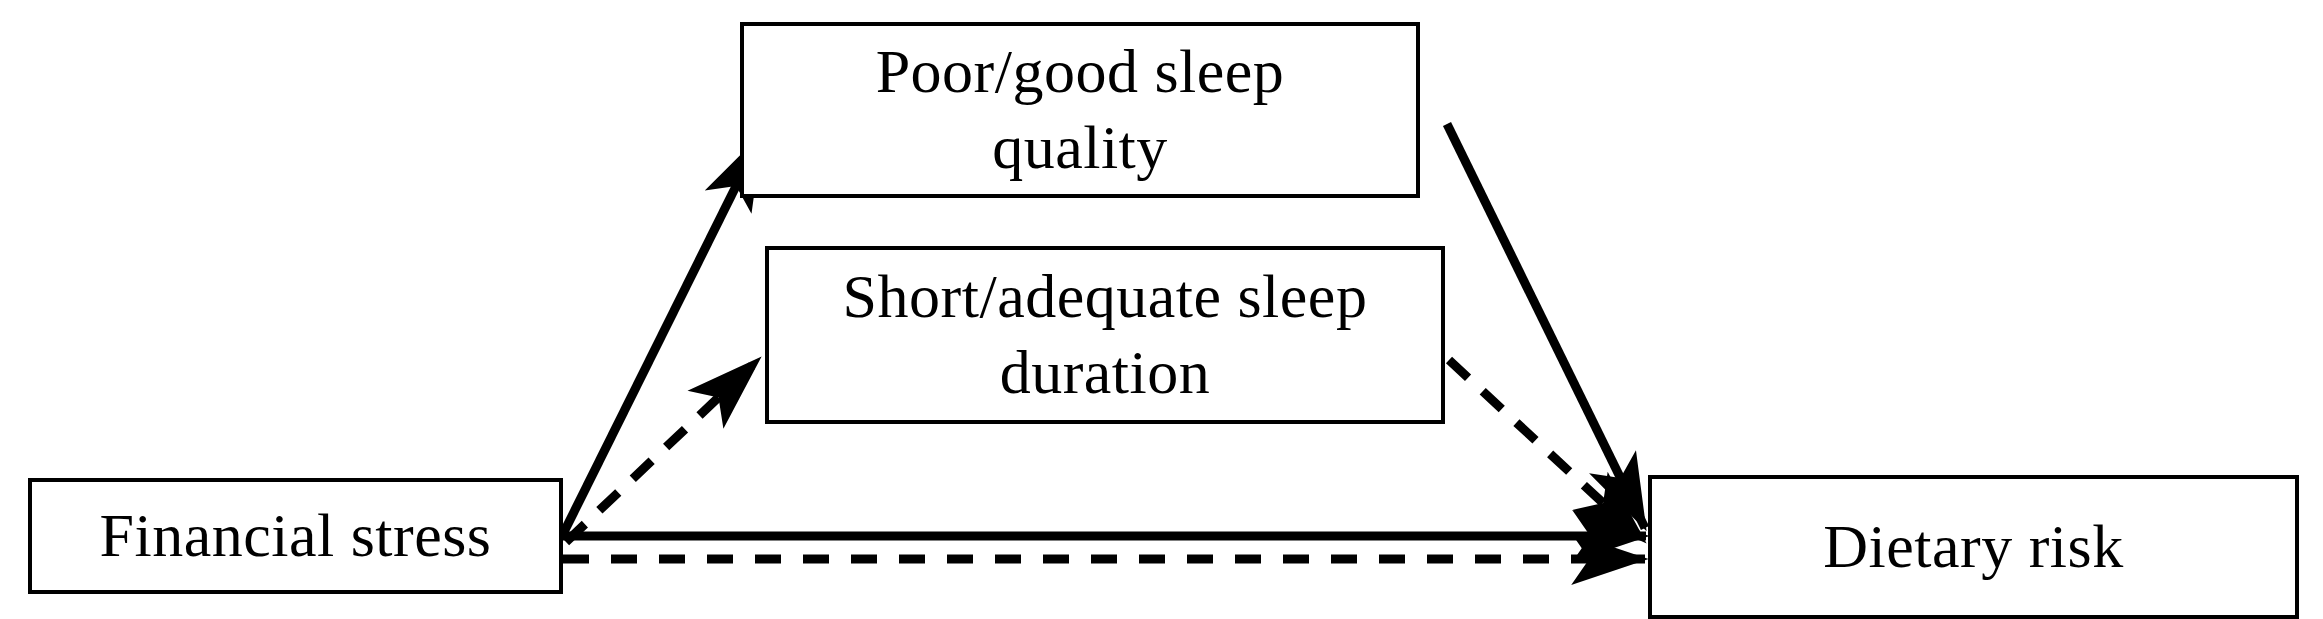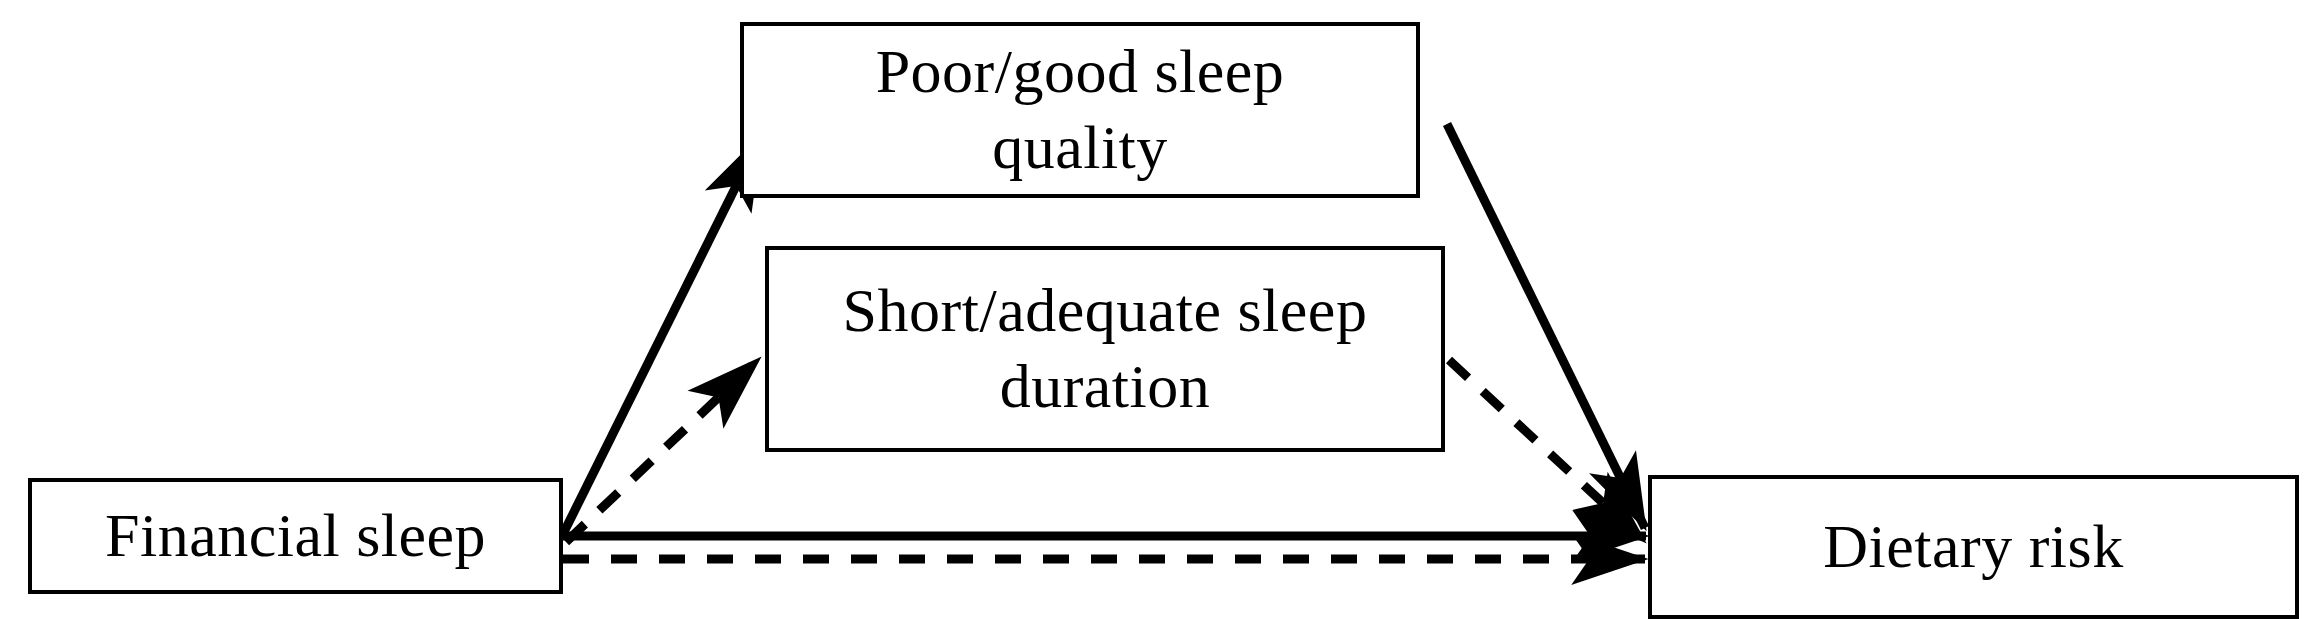--- a/index.html
+++ b/index.html
@@ -39,21 +39,21 @@
     display: block;
     color: #000000;
     font-size: 62px;
     line-height: 1.22;
     letter-spacing: 0.5px;
     white-space: pre-line;
     padding: 0 10px;
   }
   #node-financial-stress  { left: 28px;   top: 478px; width: 535px; height: 116px; }
   #node-sleep-quality     { left: 724px;  top: 22px;  width: 680px; height: 176px; margin-left: 16px; }
-  #node-sleep-duration    { left: 765px;  top: 246px; width: 680px; height: 206px; }
+  #node-sleep-duration    { left: 765px;  top: 246px; width: 680px; height: 178px; }
   #node-dietary-risk      { left: 1648px; top: 475px; width: 651px; height: 144px; }
 </style>
 </head>
 <body>
 
 <div id="diagram-root">
 
   <svg id="edge-layer" viewBox="0 0 2323 619" width="2323" height="619" aria-hidden="true">
     <defs>
       <marker id="arrowhead" markerWidth="9" markerHeight="9" refX="8.2" refY="3.1" orient="auto" markerUnits="strokeWidth">
@@ -68,21 +68,21 @@
     <line x1="1447" y1="124" x2="1645" y2="528" stroke="#000000" stroke-width="9" marker-end="url(#arrowhead)"></line>
 
     <line x1="1449" y1="360" x2="1644" y2="541" stroke="#000000" stroke-width="9" stroke-dasharray="26 20" marker-end="url(#arrowhead)"></line>
 
     <line x1="563" y1="536" x2="1646" y2="536" stroke="#000000" stroke-width="9" marker-end="url(#arrowhead)"></line>
 
     <line x1="563" y1="559" x2="1645" y2="559" stroke="#000000" stroke-width="9" stroke-dasharray="26 22" marker-end="url(#arrowhead)"></line>
   </svg>
 
   <div class="node-box" id="node-financial-stress">
-    <span class="node-label">Financial sleep</span>
+    <span class="node-label">Financial stress</span>
   </div>
 
   <div class="node-box" id="node-sleep-quality">
     <span class="node-label">Poor/good sleep
 quality</span>
   </div>
 
   <div class="node-box" id="node-sleep-duration">
     <span class="node-label">Short/adequate sleep
 duration</span>

